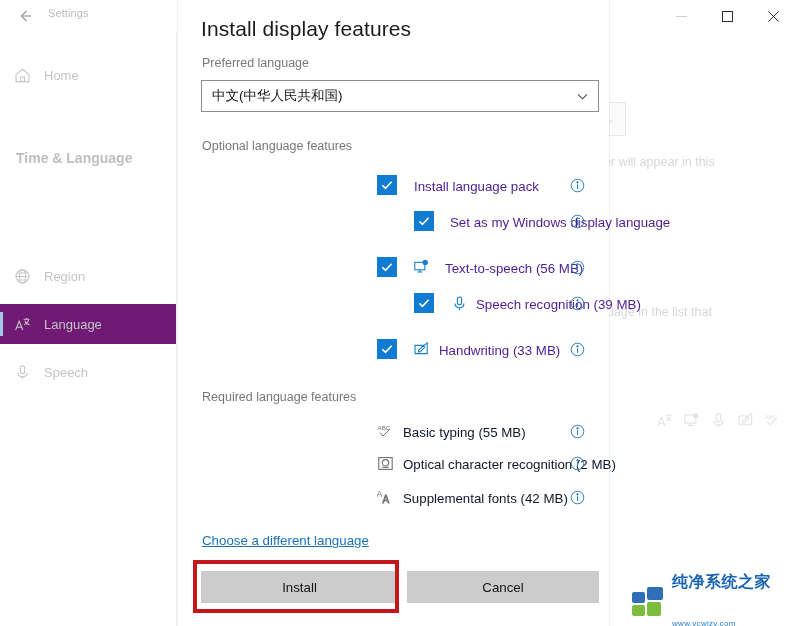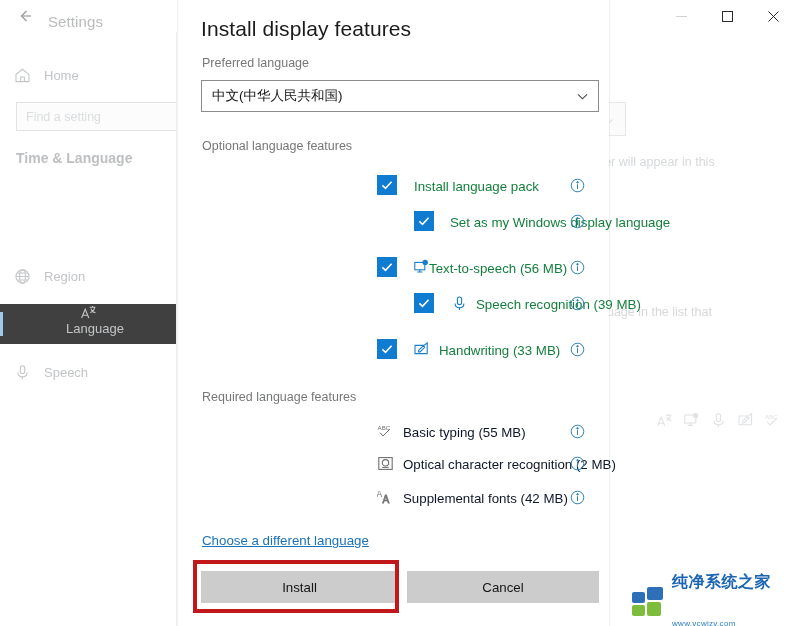--- a/index.html
+++ b/index.html
@@ -21,22 +21,22 @@
     background: #ffffff;
   }
   .back-btn {
     position: absolute; left: 10px; top: 2px;
     width: 30px; height: 28px;
     display: flex; align-items: center; justify-content: center;
     color: #999a9b;
   }
   .back-btn svg { width: 16px; height: 16px; }
   .title-label {
-    position: absolute; left: 48px; top: 13px;
-    font-size: 15px; color: #b9bbbd; letter-spacing: .1px;
+    position: absolute; left: 48px; top: 7px;
+    font-size: 11px; color: #b9bbbd; letter-spacing: .1px;
   }
   .wincontrols {
     position: absolute; right: 0; top: 0; height: 32px;
     display: flex;
   }
   .wc {
     width: 46px; height: 32px;
     display: flex; align-items: center; justify-content: center;
     color: #2b2b2b;
   }
@@ -69,21 +69,21 @@
     font-size: 14px; font-weight: bold; color: #bdbfc1;
   }
   .nav-item {
     position: absolute; left: 0; width: 176px; height: 40px;
     display: flex; align-items: center; padding-left: 14px;
   }
   .nav-item.sel::before {
     content: ""; position: absolute; left: 0; top: 8px;
     width: 3px; height: 24px; background: #9ec9ea;
   }
-  .nav-item.sel { background: #404040; flex-direction: column; }
+  .nav-item.sel { background: #701a75; }
 
   
   .content {
     position: absolute; left: 176px; top: 32px; right: 0; bottom: 0;
     background: #ffffff;
   }
   .content-divider {
     position: absolute; left: 0; top: 0; width: 1px; bottom: 0;
     background: #eceef0;
   }
@@ -146,21 +146,21 @@
   }
   .cbx svg { width: 14px; height: 14px; color: #ffffff; }
   .feat-ico {
     position: absolute; color: #1a7fc9;
     display: flex; align-items: center;
   }
   .feat-ico svg { width: 17px; height: 17px; }
   .feat-ico.req { color: #6f7173; }
   .feat-label {
     position: absolute;
-    font-size: 13.3px; color: #15803d; white-space: nowrap;
+    font-size: 13.3px; color: #4c1d95; white-space: nowrap;
   }
   .feat-label.req { color: #0f172a; }
   .info {
     position: absolute; right: 23px;
     width: 16px; height: 16px; color: #2f7fb8;
   }
   .info svg { width: 15px; height: 15px; }
 
   .link {
     position: absolute; left: 24px; top: 533px;
@@ -238,23 +238,20 @@
       <div class="nav-home">
         <span class="nav-ico">
           <svg viewBox="0 0 17 17" fill="none" stroke="currentColor" stroke-width="1.1">
             <path d="M2 7.5 L8.5 2.2 L15 7.5 V14.6 H2 Z"></path>
             <path d="M6.6 14.6 V10 H10.4 V14.6"></path>
           </svg>
         </span>
         <span class="nav-txt">Home</span>
       </div>
 
-      <div class="search-box">
-        <span class="search-ph">Find a setting</span>
-      </div>
 
       <div class="section-head">Time &amp; Language</div>
 
 
       <div class="nav-item" style="top:224px">
         <span class="nav-ico">
           <svg viewBox="0 0 17 17" fill="none" stroke="currentColor" stroke-width="1.1">
             <circle cx="8.5" cy="8.5" r="6.6"></circle>
             <ellipse cx="8.5" cy="8.5" rx="3" ry="6.6"></ellipse>
             <path d="M2 8.5 H15 M3 5 H14 M3 12 H14"></path>
@@ -391,21 +388,21 @@
             <path d="M2.4 7.4 L5.5 10.4 L11.6 3.8"></path>
           </svg>
       </span>
       <span class="feat-ico" style="left:235px; top:5px">
         <svg viewBox="0 0 17 17" fill="none" stroke="currentColor" stroke-width="1.1">
           <rect x="1.8" y="3.4" width="10" height="7.4"></rect>
           <path d="M6.8 10.8 V13 M4.2 13 H9.4"></path>
           <circle cx="12.2" cy="3.4" r="2.7" fill="currentColor" stroke="none"></circle>
         </svg>
       </span>
-      <span class="feat-label" style="left:251px">Text-to-speech (56 MB)</span>
+      <span class="feat-label" style="left:267px">Text-to-speech (56 MB)</span>
       <span class="info">
         <svg viewBox="0 0 15 15" fill="none" stroke="currentColor" stroke-width="1">
           <circle cx="7.5" cy="7.5" r="6.3"></circle>
             <path d="M7.5 6.2 V11"></path>
             <circle cx="7.5" cy="4.3" r="0.75" fill="currentColor"></circle>
         </svg>
       </span>
     </div>
 
     <div class="feat-row" style="top:290px">

